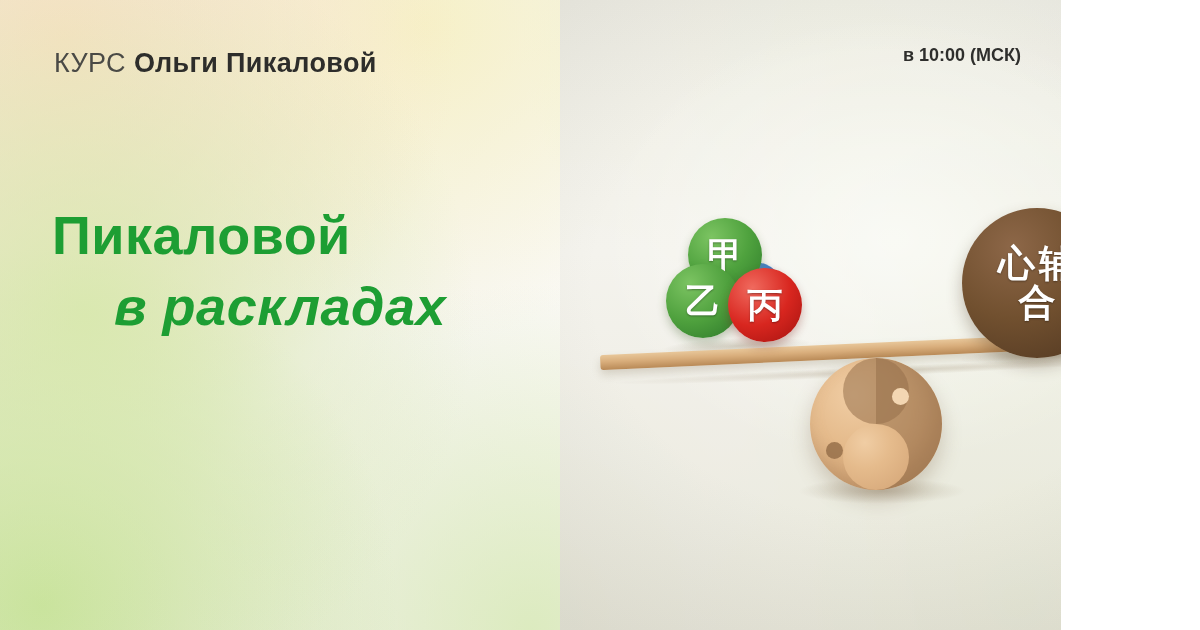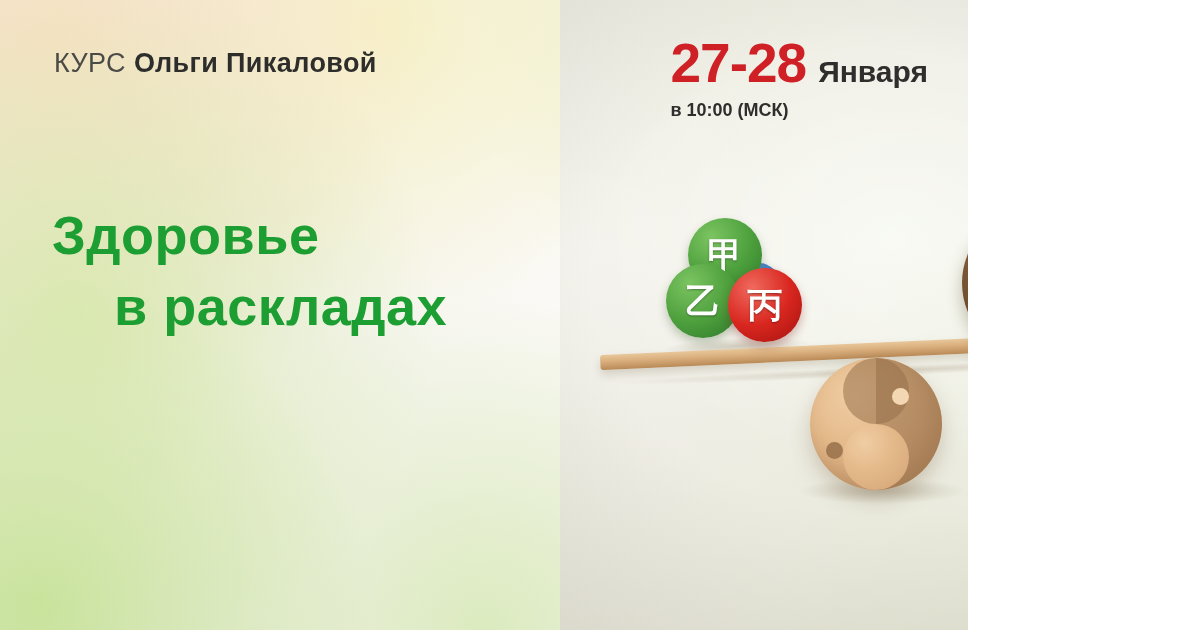--- a/index.html
+++ b/index.html
@@ -8,21 +8,21 @@
   }
   body {
     width: 1200px;
     height: 630px;
     font-family: "Liberation Sans", sans-serif;
     overflow: hidden;
   }
 
   .poster {
     position: relative;
-    width: 968px;
+    width: 1061px;
     height: 630px;
     overflow: hidden;
     background:
       radial-gradient(circle at 8% 50%, rgba(214,232,170,0.85) 0%, rgba(214,232,170,0.0) 38%),
       radial-gradient(circle at 4% 96%, rgba(196,226,150,0.95) 0%, rgba(196,226,150,0.0) 30%),
       radial-gradient(circle at 50% 100%, rgba(212,232,176,0.75) 0%, rgba(212,232,176,0.0) 42%),
       radial-gradient(circle at 96% 96%, rgba(196,226,150,0.9) 0%, rgba(196,226,150,0.0) 28%),
       radial-gradient(circle at 97% 46%, rgba(205,228,160,0.8) 0%, rgba(205,228,160,0.0) 30%),
       radial-gradient(circle at 6% 6%, rgba(250,224,196,0.95) 0%, rgba(250,224,196,0.0) 34%),
       radial-gradient(circle at 40% 4%, rgba(247,240,190,0.8) 0%, rgba(247,240,190,0.0) 36%),
@@ -105,21 +105,21 @@
   .title {
     position: absolute;
     left: 52px;
     top: 200px;
     color: #1d9e33;
     font-size: 54px;
     font-weight: 700;
     line-height: 1.32;
     letter-spacing: 0.5px;
   }
-  .title .l2 { padding-left: 62px; }
+  .title .l2 { padding-left: 62px; font-style: italic; }
   .title .l1, .title .l2, .title .l3 { white-space: nowrap; }
 
   
   .site {
     position: absolute;
     left: 52px;
     bottom: 40px;
     font-size: 36px;
     font-weight: 700;
     color: #6d6d68;
@@ -305,29 +305,25 @@
 
   <div class="photo-bg"></div>
   <div class="photo-vignette"></div>
 
   <div class="course-line">
     <span class="kurs">КУРС</span>
     <span class="author">Ольги Пикаловой</span>
   </div>
 
   <div class="date-block">
-    <div class="date-row">
-      <span class="date-num">27-28</span>
-      <span class="date-month">Января</span>
-    </div>
     <div class="date-time">в 10:00 (МСК)</div>
   </div>
 
   <div class="title">
-    <div class="l1">Здоровье</div>
+    <div class="l1">Пикаловой</div>
     <div class="l2">в раскладах</div>
   </div>
 
 
   <div class="scene">
     <div class="stone-shadow-left"></div>
     <div class="stone-shadow-right"></div>
 
     <div class="stone stone-green-top">
       <span>甲</span>

